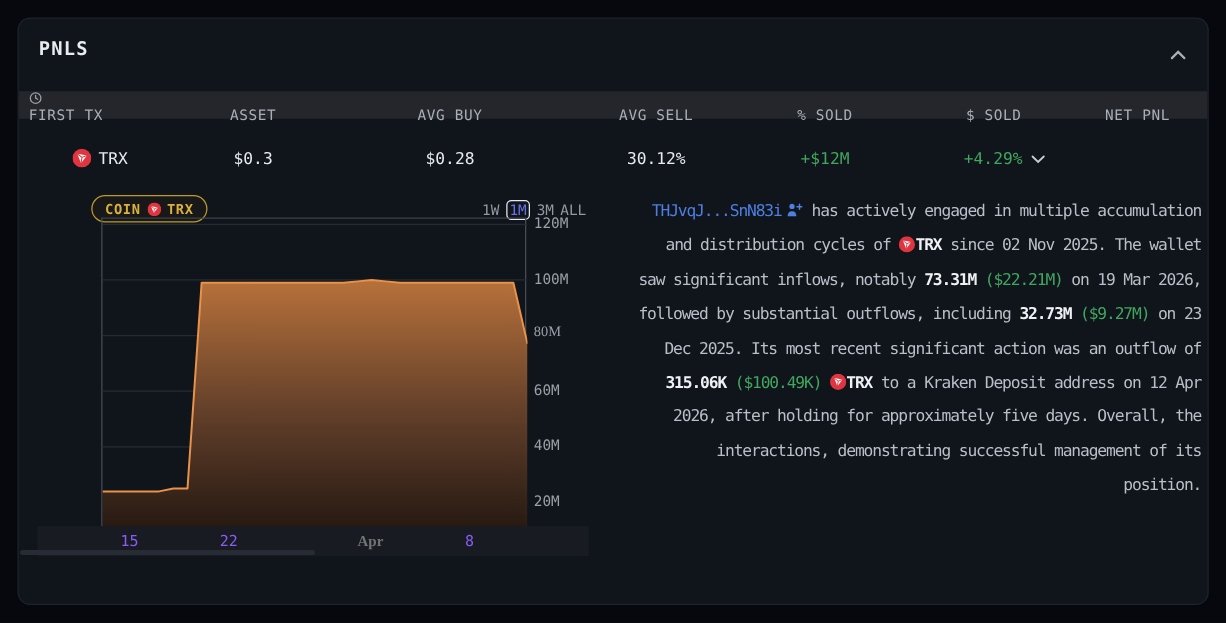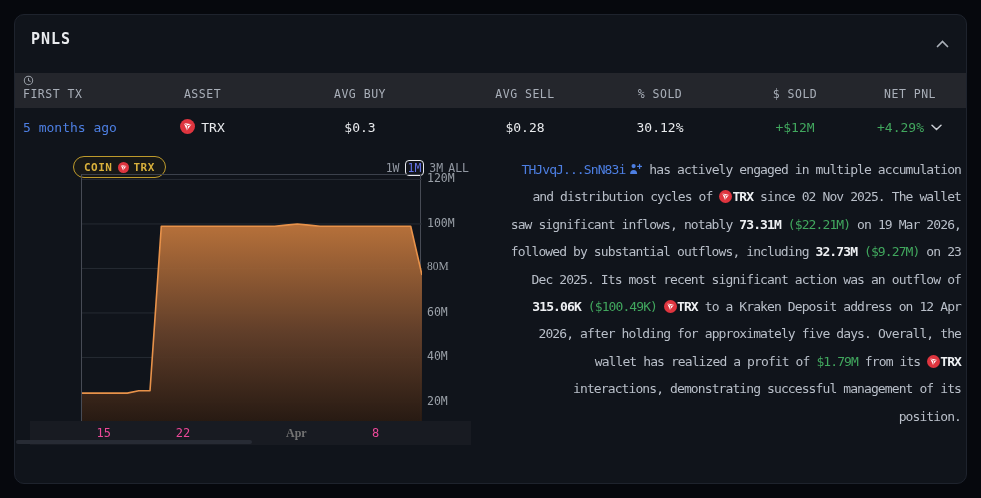--- a/index.html
+++ b/index.html
@@ -4,21 +4,21 @@
 <style>
   html,body{margin:0;padding:0;width:981px;height:498px;overflow:hidden;background:#06080d;}
   *{box-sizing:border-box;}
   .panel{position:absolute;left:14px;top:14px;width:953px;height:470px;background:#10141b;
          border:1px solid #1e232d;border-radius:10px;overflow:hidden;
          font-family:"DejaVu Sans Mono","Liberation Mono",monospace;}
   .panel-title{position:absolute;left:16px;top:15px;font-size:15px;font-weight:bold;color:#e9ebee;letter-spacing:1px;}
   .collapse-btn{position:absolute;right:14px;top:18px;background:none;border:none;cursor:pointer;padding:3px;}
   
   .tgrid{position:absolute;left:0;width:100%;display:grid;grid-template-columns:130px 115px 200px 130px 140px 130px 1fr;}
-  .thead{top:58px;height:35px;background:#24262c;}
+  .thead{top:58px;height:22px;background:#24262c;}
   .th{display:flex;align-items:flex-end;justify-content:center;padding-bottom:7px;color:#a9afb9;font-size:11.5px;letter-spacing:.5px;}
   .th-first{flex-direction:column;align-items:flex-start;justify-content:flex-end;padding-left:8px;gap:1px;}
   .th-right{justify-content:flex-end;padding-right:30px;}
   .trow{top:93px;height:38px;cursor:pointer;}
   .td{display:flex;align-items:center;justify-content:center;color:#e8eaed;font-size:13px;}
   .td-first{justify-content:flex-start;padding-left:8px;color:#4d7fe3;}
   .td-right{justify-content:flex-end;padding-right:24px;gap:7px;}
   .td-asset{gap:6px;}
   .green{color:#41a75e;}
   
@@ -26,21 +26,21 @@
               padding:0 10px;border:1.5px solid #bd9a2c;border-radius:12px;color:#d9b13c;font-size:11px;
               font-weight:bold;letter-spacing:.5px;background:rgba(45,36,12,.25);cursor:pointer;text-align:right;}
   .ranges{position:absolute;top:145px;right:497px;display:flex;align-items:center;gap:5px;font-size:11.5px;color:#9298a2;}
   .range{cursor:pointer;}
   .range.active{color:#6474e8;border:1.5px solid #e8eaee;border-radius:4px;padding:0 2px;background:#12151c;}
   .plot{position:absolute;left:66px;top:159px;width:340px;height:247px;
         border-top:1px solid #3c414c;border-left:1px solid #474b55;border-right:1px solid #474b55;}
   .plot svg{display:block;}
   .ylabel{position:absolute;left:412px;font-size:11.5px;color:#9aa0a8;}
   .xstrip{position:absolute;left:15px;top:406px;width:441px;height:24px;background:#181b22;}
-  .xlabel{position:absolute;top:5px;transform:translateX(-50%);font-size:12px;color:#ec4899;}
+  .xlabel{position:absolute;top:5px;transform:translateX(-50%);font-size:12px;color:#8b5cf6;}
   .xlabel.bold{font-weight:bold;color:#737373;font-family:Liberation Serif, serif;}
   .scroll-thumb{position:absolute;left:1px;top:425px;width:236px;height:4px;background:#272b34;border-radius:2px;cursor:grab;}
   
   .summary{position:absolute;left:484px;top:141px;width:462px;font-size:13px;letter-spacing:-.9px;color:#b9bfc9;}
   .s-line{white-space:pre;height:27.4px;line-height:27.4px;text-align:right;}
   .s-b,.tok-b{color:#eef0f3;font-weight:bold;}
   .s-g{color:#41a75e;}
   .s-link{color:#4d7fe3;cursor:pointer;}
   .tron-svg{vertical-align:-2px;}
   .usr{margin-left:4px;vertical-align:-1px;}
@@ -67,21 +67,20 @@
     </div>
     <div class="th">ASSET</div>
     <div class="th">AVG BUY</div>
     <div class="th">AVG SELL</div>
     <div class="th">% SOLD</div>
     <div class="th">$ SOLD</div>
     <div class="th th-right">NET PNL</div>
   </div>
 
   <div class="tgrid trow">
-    <div class="td td-first">5 months ago</div>
     <div class="td td-asset">
       <span class="tron-wrap"><svg viewBox="0 0 16 16" width="15" height="15" class="tron-svg">
             <circle cx="8" cy="8" r="8" fill="#df353f"></circle>
             <path d="M4.1 4.3 L12.3 5.7 L7.3 12.3 Z" fill="#ffffff"></path>
             <path d="M4.1 4.3 L8.1 7.3 M12.3 5.7 L8.1 7.3 L7.3 12.3" stroke="#df353f" stroke-width="0.9" fill="none"></path>
           </svg></span>
       <span>TRX</span>
     </div>
     <div class="td">$0.3</div>
     <div class="td">$0.28</div>
@@ -152,25 +151,20 @@
           </svg></span><span class="tok-b">TRX</span><span class="s-p"> since 02 Nov 2025. The wallet</span></div>
       <div class="s-line"><span class="s-p">saw significant inflows, notably </span><span class="s-b">73.31M</span><span class="s-p"> </span><span class="s-g">($22.21M)</span><span class="s-p"> on 19 Mar 2026,</span></div>
       <div class="s-line"><span class="s-p">followed by substantial outflows, including </span><span class="s-b">32.73M</span><span class="s-p"> </span><span class="s-g">($9.27M)</span><span class="s-p"> on 23</span></div>
       <div class="s-line"><span class="s-p">Dec 2025. Its most recent significant action was an outflow of</span></div>
       <div class="s-line"><span class="s-b">315.06K</span><span class="s-p"> </span><span class="s-g">($100.49K)</span><span class="s-p"> </span><span><svg viewBox="0 0 16 16" width="13" height="13" class="tron-svg">
             <circle cx="8" cy="8" r="8" fill="#df353f"></circle>
             <path d="M4.1 4.3 L12.3 5.7 L7.3 12.3 Z" fill="#ffffff"></path>
             <path d="M4.1 4.3 L8.1 7.3 M12.3 5.7 L8.1 7.3 L7.3 12.3" stroke="#df353f" stroke-width="0.9" fill="none"></path>
           </svg></span><span class="tok-b">TRX</span><span class="s-p"> to a Kraken Deposit address on 12 Apr</span></div>
       <div class="s-line"><span class="s-p">2026, after holding for approximately five days. Overall, the</span></div>
-      <div class="s-line"><span class="s-p">wallet has realized a profit of </span><span class="s-g">$1.79M</span><span class="s-p"> from its </span><span><svg viewBox="0 0 16 16" width="13" height="13" class="tron-svg">
-            <circle cx="8" cy="8" r="8" fill="#df353f"></circle>
-            <path d="M4.1 4.3 L12.3 5.7 L7.3 12.3 Z" fill="#ffffff"></path>
-            <path d="M4.1 4.3 L8.1 7.3 M12.3 5.7 L8.1 7.3 L7.3 12.3" stroke="#df353f" stroke-width="0.9" fill="none"></path>
-          </svg></span><span class="tok-b">TRX</span></div>
       <div class="s-line"><span class="s-p">interactions, demonstrating successful management of its</span></div>
       <div class="s-line"><span class="s-p">position.</span></div>
     </div>
 <span class="ylabel" style="top: 378.973px;">20M</span>
     <span class="ylabel" style="top: 334.468px;">40M</span>
     <span class="ylabel" style="top: 289.964px;">60M</span>
     <span class="ylabel" style="top: 245.459px; font-family: Liberation Serif, serif;">80M</span>
     <span class="ylabel" style="top: 200.955px;">100M</span>
     <span class="ylabel" style="top: 156.45px;">120M</span>
   </div>

